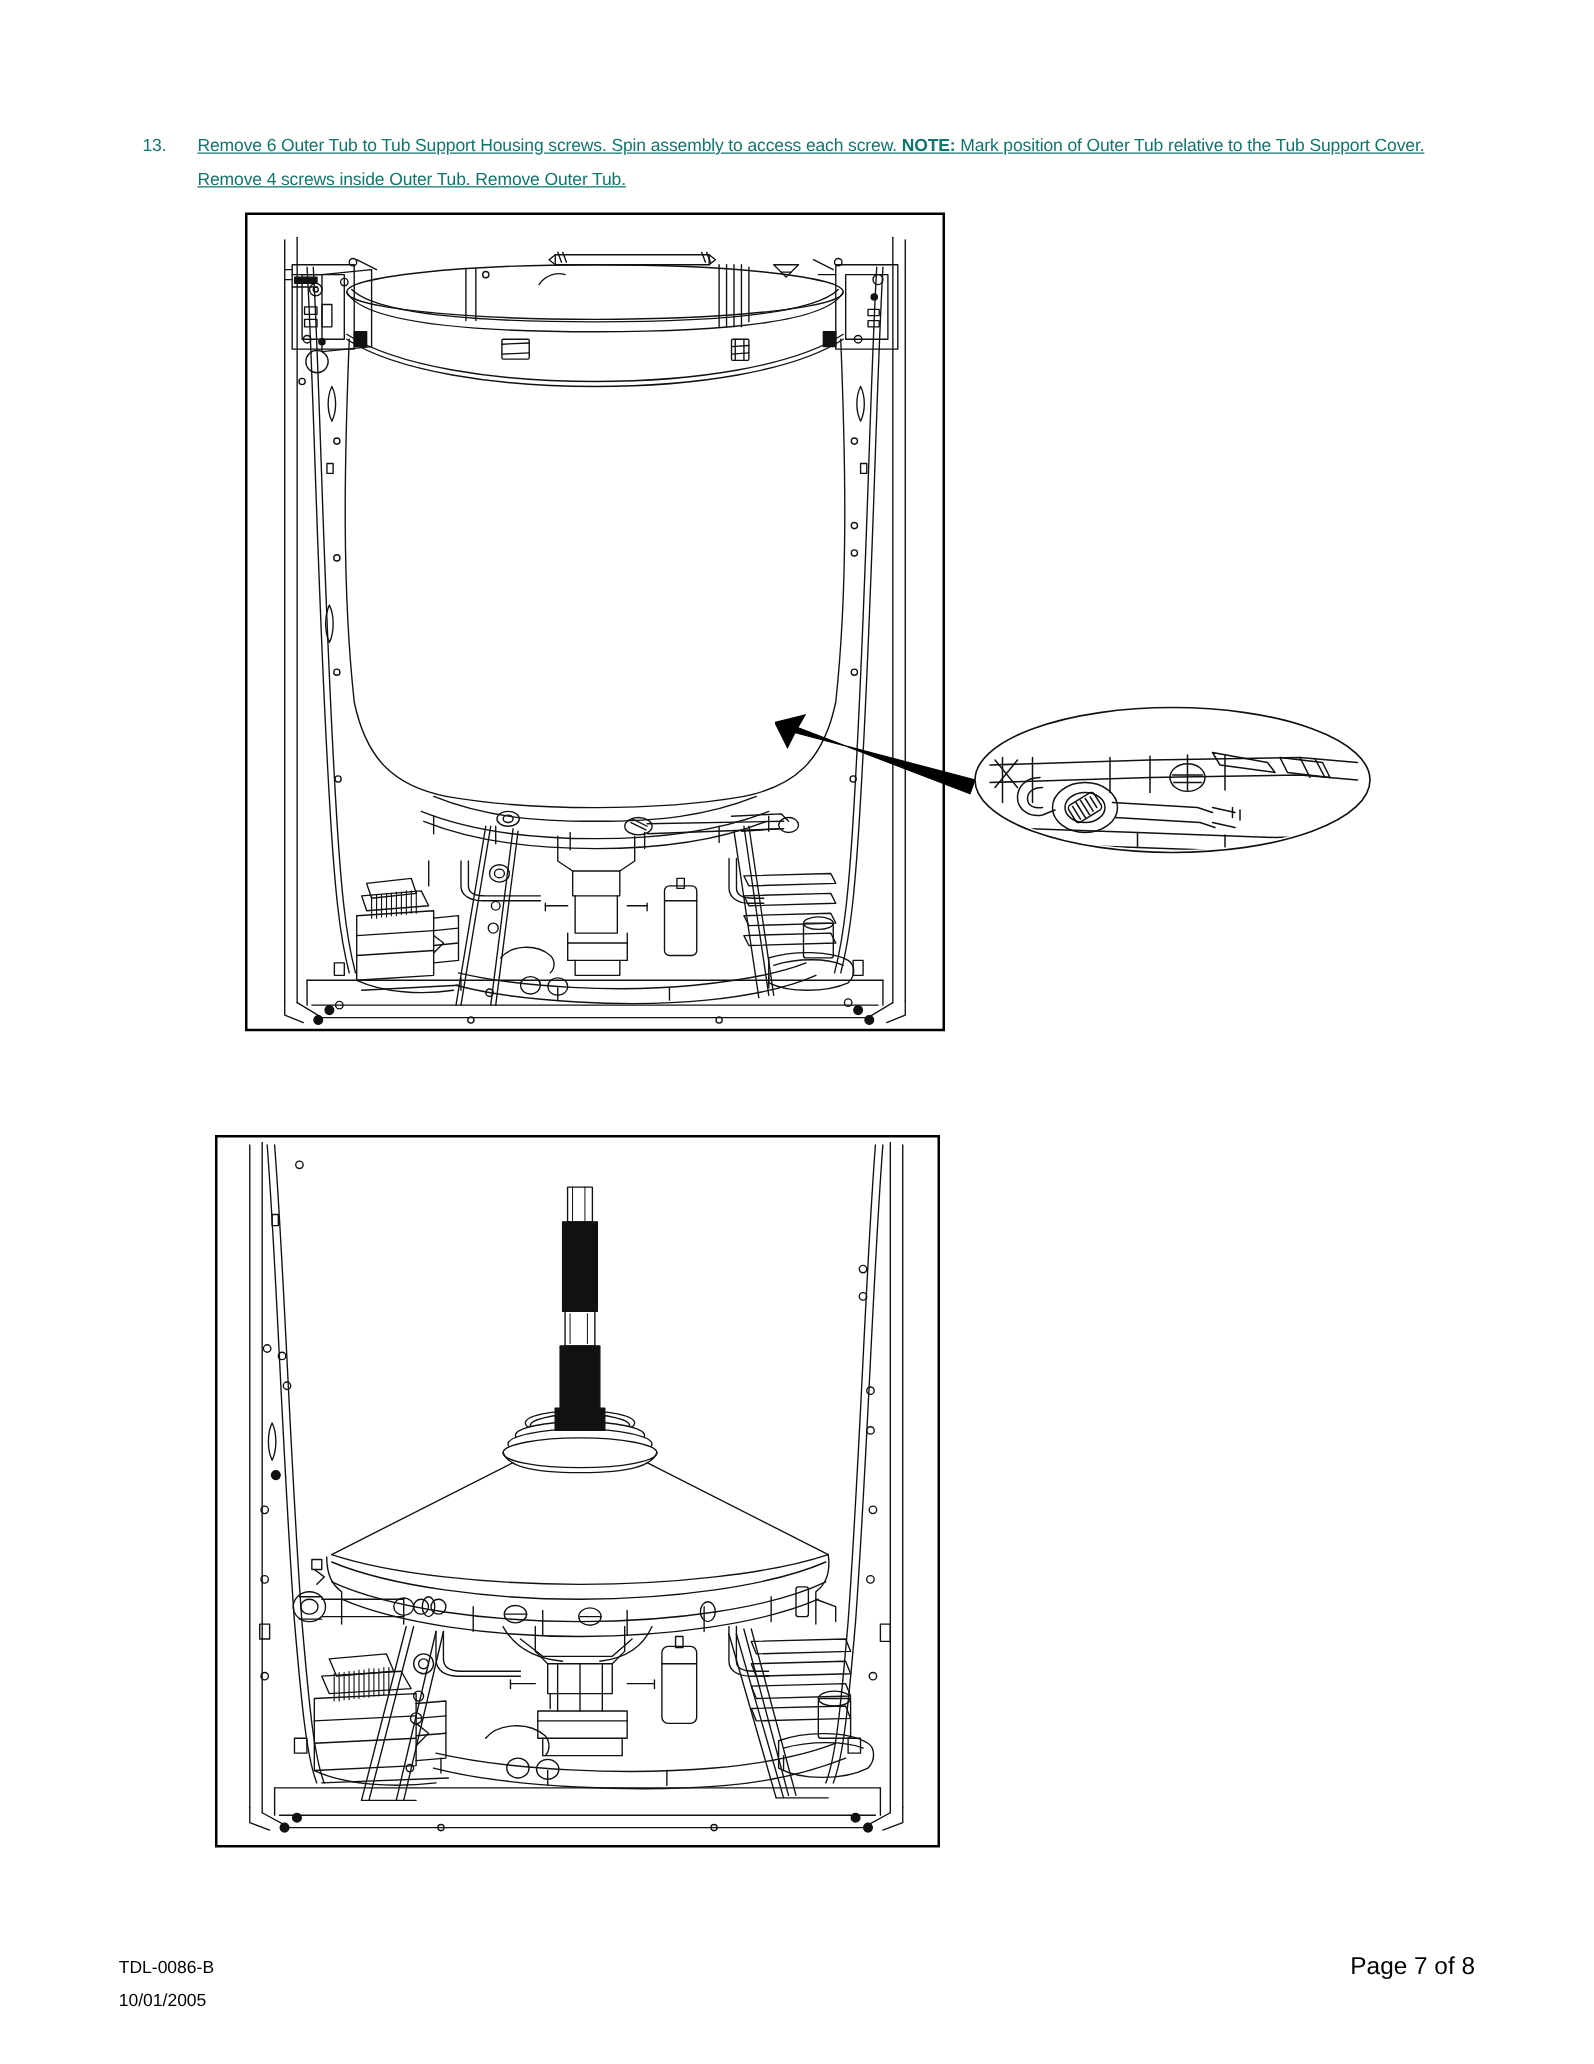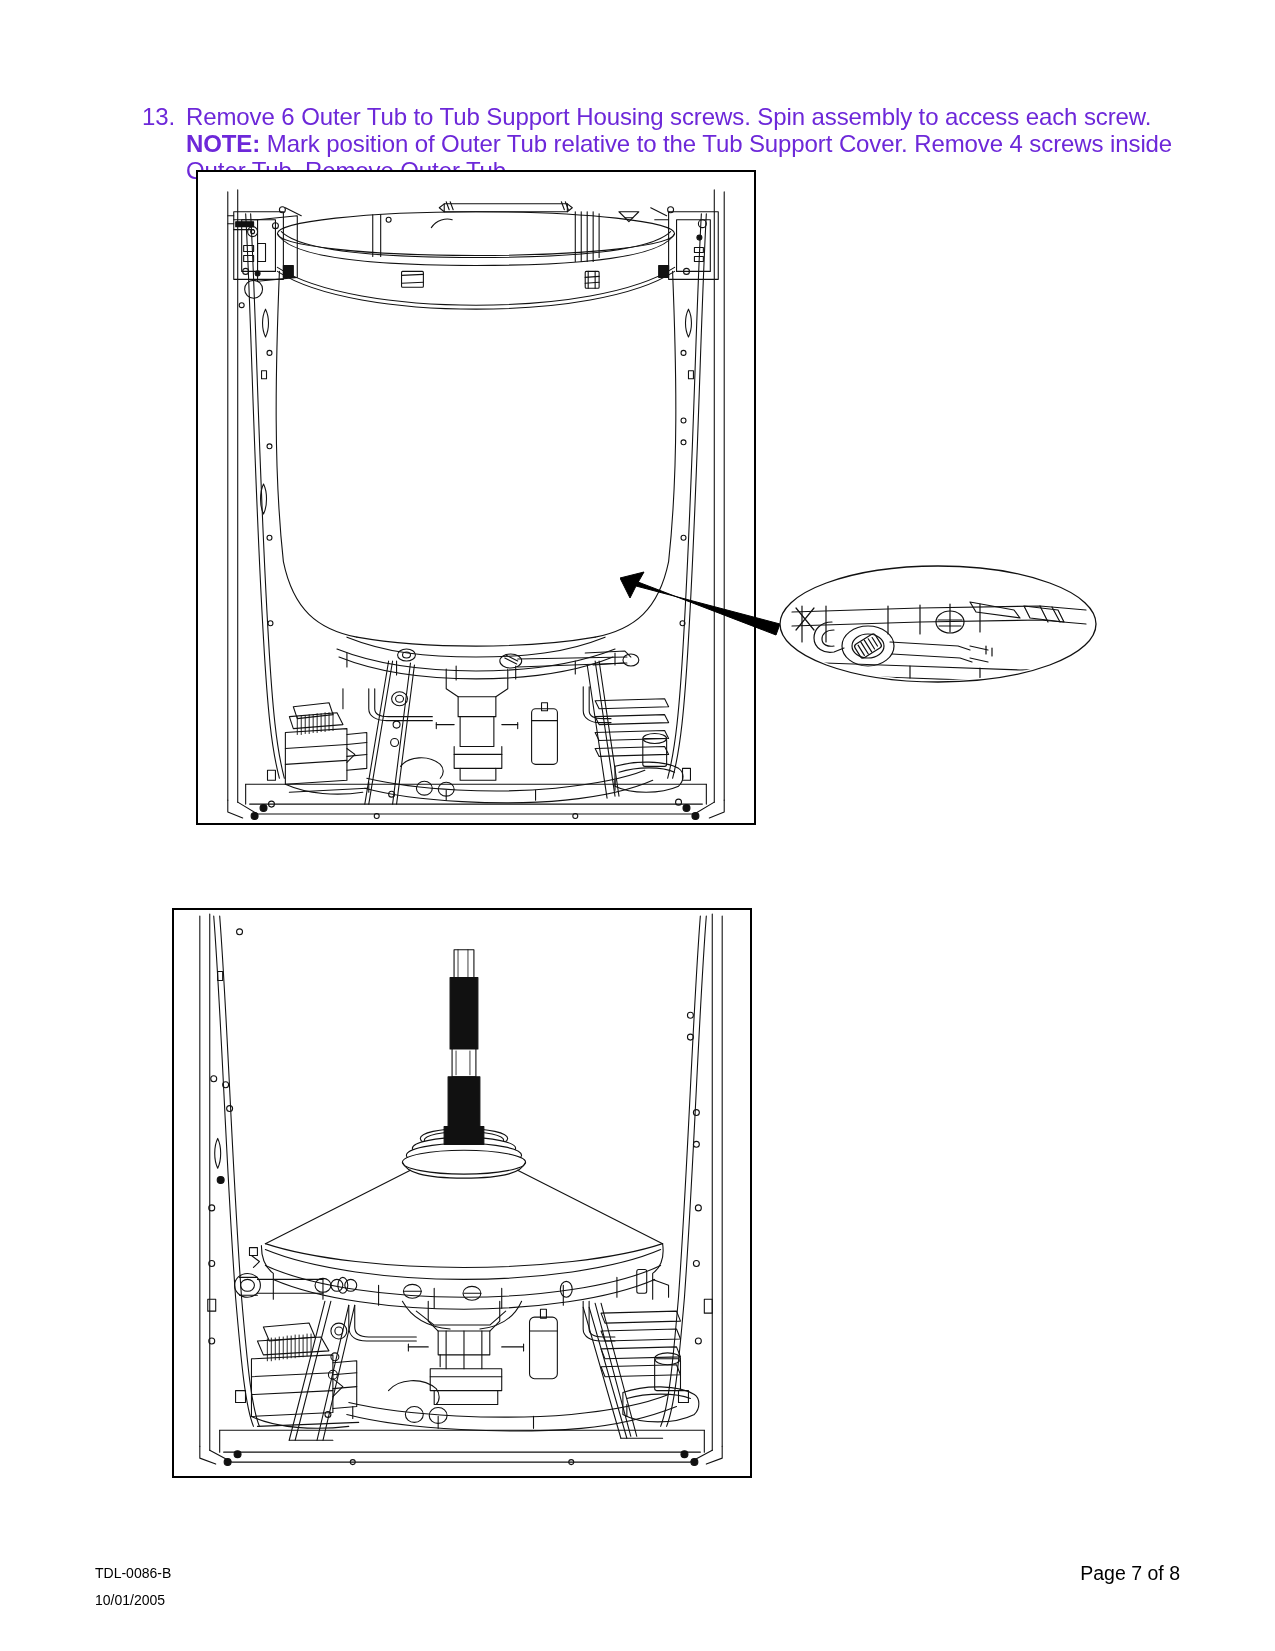--- a/index.html
+++ b/index.html
@@ -19,36 +19,36 @@
 
   .page {
     position: absolute;
     inset: 0;
     background: #ffffff;
   }
 
   
   .step {
     position: absolute;
-    font-size: 24px;
+    font-size: 14px;
     line-height: 27px;
-    color: #6d28d9;
+    color: #0f766e;
     letter-spacing: -0.1px;
-    margin-left: 28px;
   }
   .step .num {
     position: absolute;
     left: 0;
     top: 0;
     width: 40px;
     text-align: left;
   }
   .step .body {
     margin-left: 44px;
     display: block;
+    text-decoration: underline;
   }
   .step-13 { left: 114px; top: 103px; width: 1040px; }
   .step-14 { left: 114px; top: 890px; width: 1040px; }
   .note-bold { font-weight: bold; }
 
   
   .figure-frame {
     position: absolute;
     border: 2px solid #000;
     background: #fff;

